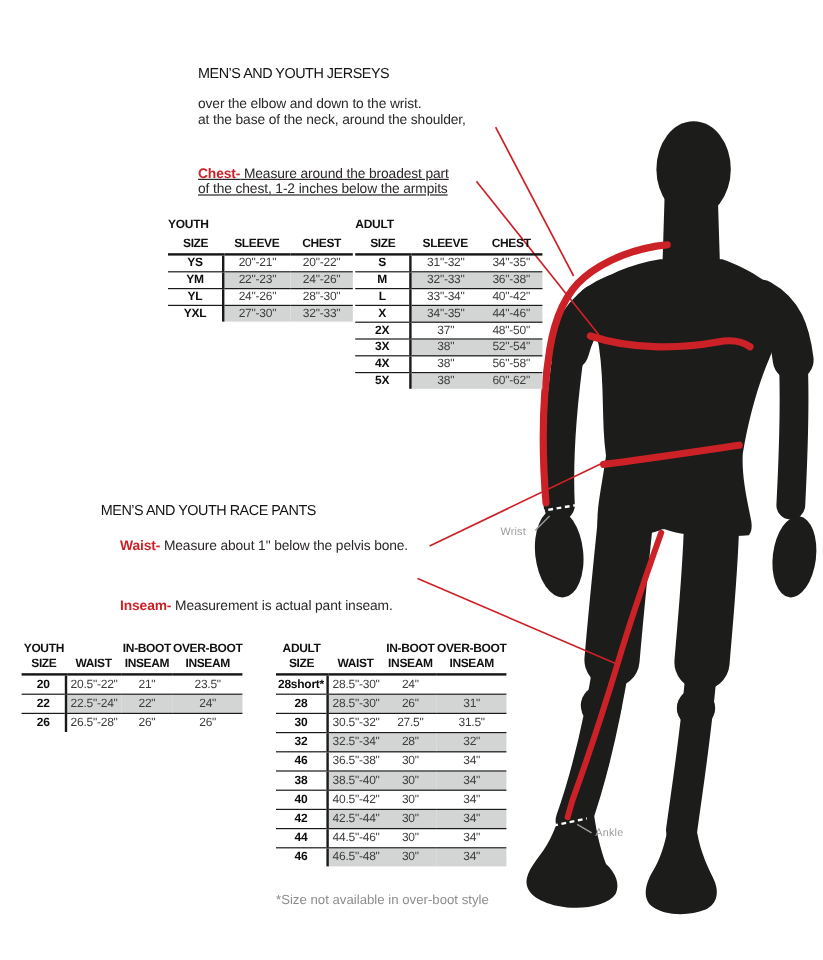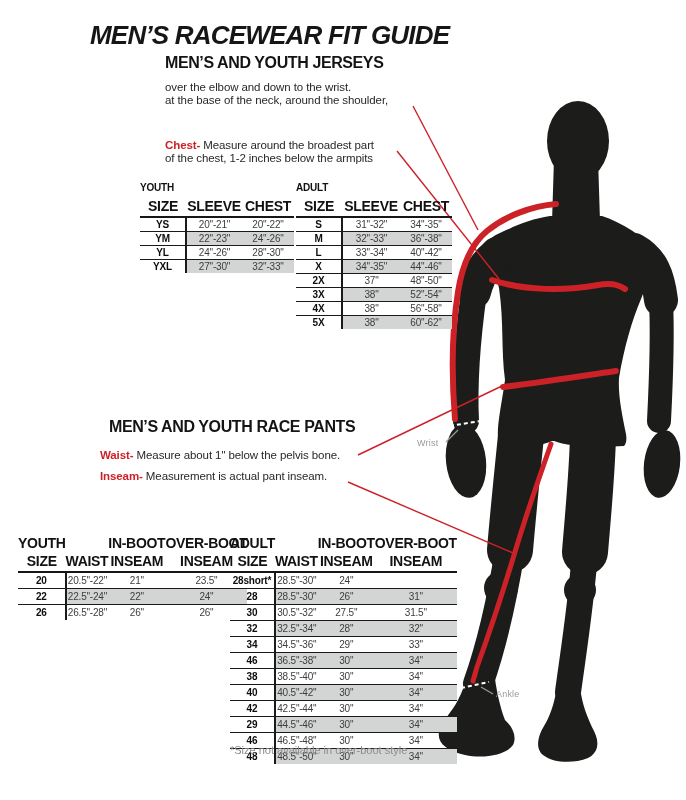--- a/index.html
+++ b/index.html
@@ -2,31 +2,31 @@
 <html><head>
 <meta charset="utf-8">
 <style>
   html,body{margin:0;padding:0;background:#fff;}
   .page{position:relative;width:686px;height:800px;background:#fff;overflow:hidden;
         font-family:"Liberation Sans", sans-serif;
         --red:#cc2127; --ink:#1c1c1a; --shade:#d3d4d4;}
   .abs{position:absolute;}
   .title{left:90px;top:20px;font-size:26px;font-weight:bold;font-style:italic;
          letter-spacing:-0.8px;color:#161616;white-space:nowrap;}
-  .h2{position:absolute;font-weight:bold;font-size:16px;color:#141414;
+  .h2{position:absolute;font-weight:normal;font-size:12px;color:#141414;
       letter-spacing:-0.4px;white-space:nowrap;}
   .note{position:absolute;font-size:11.5px;line-height:13px;color:#2b2728;
         letter-spacing:-0.1px;white-space:nowrap;}
   .note .lbl{color:var(--red);font-weight:bold;}
   .note .line{display:block;}
   
   .tbl{position:absolute;}
   .tbl .grp{font-weight:bold;font-size:10px;color:#111;height:14px;letter-spacing:-0.2px;}
   .tbl table{border-collapse:collapse;table-layout:fixed;}
-  .tbl th{font-weight:bold;font-size:14px;color:#111;text-align:center;
+  .tbl th{font-weight:bold;font-size:10px;color:#111;text-align:center;
           padding:2px 0;letter-spacing:-0.3px;white-space:nowrap;}
   .tbl td{font-size:10px;text-align:center;color:#3d3d3d;white-space:nowrap;
           line-height:10px;letter-spacing:-0.2px;}
   .jersey td{padding:1.5px 0;margin-top:28px;}
   .pantsT td{padding:2.5px 0;}
   .jersey thead th, .pantsT tr.hrow2 th{border-bottom:2px solid #161616;}
   .pantsT tr.hrow1 th{padding-bottom:0;}
   .tbl tbody tr + tr td{border-top:1px solid #1a1a1a;}
   .tbl td.size-col{font-weight:bold;color:#0d0d0d;border-right:2px solid #1a1a1a;}
   .tbl tbody tr:nth-child(even) td:not(.size-col){background:var(--shade);}
@@ -87,30 +87,29 @@
       <path d="M493,694 L481,687"></path>
     </g>
     <g class="red-stroke" stroke="#cc2127" stroke-width="1.4" fill="none">
       <path d="M413,106 L478,230"></path>
       <path d="M397,151 L499,279"></path>
       <path d="M358,455 L504,385"></path>
       <path d="M348,482 L513,553"></path>
     </g>
   </svg>
 
-  <div class="abs title">MEN’S RACEWEAR FIT GUIDE</div>
 
   <div class="h2" style="left:165px;top:54px;">MEN’S AND YOUTH JERSEYS</div>
 
   <p class="note" style="left:165px;top:81px;margin:0;">
     <span class="line">over the elbow and down to the wrist.</span>
     <span class="line">at the base of the neck, around the shoulder,</span>
   </p>
 
-  <p class="note" style="left:165px;top:139px;margin:0;">
+  <p class="note" style="left:165px;top:139px;margin:0;text-decoration:underline;">
     <span class="line"><span class="lbl">Chest-</span><span> Measure around the broadest part</span></span>
     <span class="line">of the chest, 1-2 inches below the armpits</span>
   </p>
 
   <div class="tbl jersey" style="left:140px;top:182px;width:154px;">
     <div class="grp">YOUTH</div>
     <table>
       <colgroup>
           <col style="width:46px">
           <col style="width:56px">
@@ -201,26 +200,26 @@
           </tr>
           <tr>
             <td class="size-col">5X</td>
             <td>38"</td>
             <td>60"-62"</td>
           </tr>
         </tbody>
     </table>
   </div>
 
-  <div class="h2" style="left:109px;top:418px;">MEN’S AND YOUTH RACE PANTS</div>
+  <div class="h2" style="left:84px;top:418px;">MEN’S AND YOUTH RACE PANTS</div>
 
   <p class="note" style="left:100px;top:449px;margin:0;">
     <span class="lbl">Waist-</span><span> Measure about 1" below the pelvis bone.</span>
   </p>
-  <p class="note" style="left:100px;top:470px;margin:0;">
+  <p class="note" style="left:100px;top:499px;margin:0;">
     <span class="lbl">Inseam-</span><span> Measurement is actual pant inseam.</span>
   </p>
 
   <div class="tbl pantsT" style="left:18px;top:533px;width:184px;">
     <table>
       <colgroup>
           <col style="width:40px">
           <col style="width:50px">
           <col style="width:46px">
           <col style="width:48px">
@@ -303,26 +302,20 @@
             <td>27.5"</td>
             <td>31.5"</td>
           </tr>
           <tr>
             <td class="size-col">32</td>
             <td>32.5"-34"</td>
             <td>28"</td>
             <td>32"</td>
           </tr>
           <tr>
-            <td class="size-col">34</td>
-            <td>34.5"-36"</td>
-            <td>29"</td>
-            <td>33"</td>
-          </tr>
-          <tr>
             <td class="size-col">46</td>
             <td>36.5"-38"</td>
             <td>30"</td>
             <td>34"</td>
           </tr>
           <tr>
             <td class="size-col">38</td>
             <td>38.5"-40"</td>
             <td>30"</td>
             <td>34"</td>
@@ -333,34 +326,28 @@
             <td>30"</td>
             <td>34"</td>
           </tr>
           <tr>
             <td class="size-col">42</td>
             <td>42.5"-44"</td>
             <td>30"</td>
             <td>34"</td>
           </tr>
           <tr>
-            <td class="size-col">29</td>
+            <td class="size-col">44</td>
             <td>44.5"-46"</td>
             <td>30"</td>
             <td>34"</td>
           </tr>
           <tr>
             <td class="size-col">46</td>
             <td>46.5"-48"</td>
-            <td>30"</td>
-            <td>34"</td>
-          </tr>
-          <tr>
-            <td class="size-col">48</td>
-            <td>48.5"-50"</td>
             <td>30"</td>
             <td>34"</td>
           </tr>
         </tbody>
     </table>
   </div>
 
   <div class="footnote">*Size not available in over-boot style</div>
 
   <div class="figlabel" style="left:417px;top:438px;">Wrist</div>

